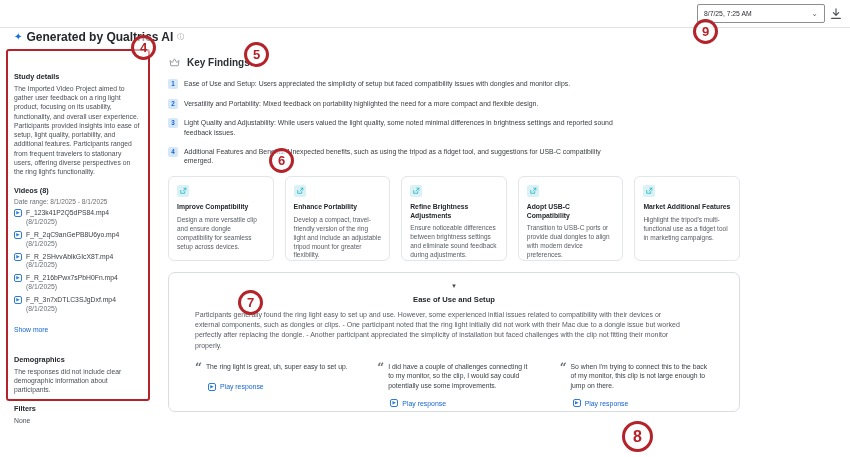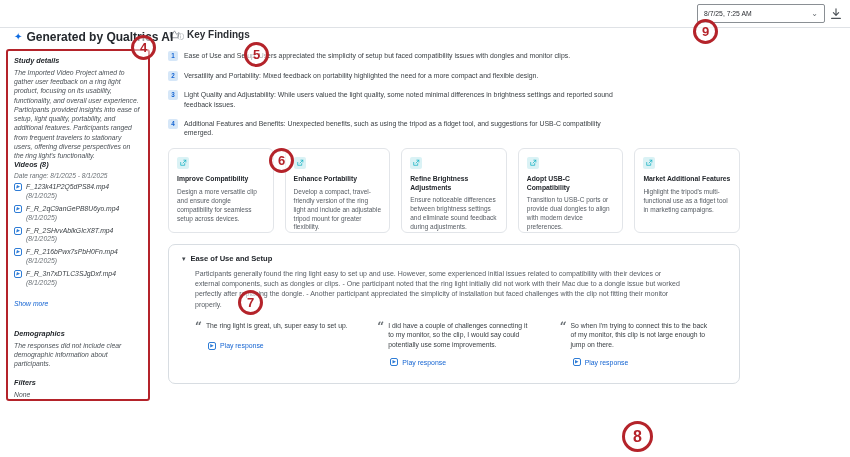--- a/index.html
+++ b/index.html
@@ -18,39 +18,39 @@
     padding:0 6px; font-size:6.8px; color:#2b2e33; cursor:pointer; }
   .date-select .chev { color:#6a7075; font-size:8px; line-height:1; }
   .dl-icon { position:absolute; right:7px; top:7px; width:14px; height:14px; cursor:pointer; }
 
   
   .gen-row { position:absolute; left:14px; top:30px; display:flex; align-items:center; gap:4px; z-index:3;}
   .sparkle { color:#0f6be0; font-size:10px; line-height:1; }
   .gen-label { font-size:12px; font-weight:bold; color:#24282d; }
   .info-glyph { font-size:7px; color:#8a9096; }
 
-  .sidebar { position:absolute; left:14px; top:56px; width:126px; z-index:3;font-style:italic; }
+  .sidebar { position:absolute; left:14px; top:72px; width:126px; z-index:3; }
   .sb-h { font-size:7.3px; font-weight:bold; color:#24282d; margin-bottom:3px; }
   .sb-p { font-size:6.8px; line-height:1.36; color:#4b5157; }
   .sb-sub { font-size:6.6px; color:#6a7075; margin-bottom:3px; }
-  .videos-block { }
+  .videos-block { margin-top:10px; }
   .video-item { display:flex; gap:4px; margin:4px 0; font-size:6.8px; color:#3b4045; line-height:1.3;}
   .vid-icon { flex:0 0 auto; width:8px; height:8px; border:1px solid #2e7cd6; border-radius:2px;
     color:#2e7cd6; font-size:4.5px; line-height:6px; text-align:center; }
   .vid-date { color:#6a7075; }
   .link { color:#1464d2; cursor:pointer; }
   .show-more { font-size:6.8px; margin:6px 0 12px 0; display:inline-block; }
   .sb-block { margin-top:10px; }
 
   
   .ann-box { position:absolute; left:6px; top:49px; width:144px; height:352px;
     border:2.5px solid #b4232a; border-radius:3px; pointer-events:none; z-index:4; }
 
   
-  .main { position:absolute; left:168px; top:28px; width:572px; z-index:1; }
+  .main { position:absolute; left:168px; top:56px; width:572px; z-index:1; }
   .sec-head { display:flex; align-items:center; gap:6px; }
   .sec-title { font-size:10px; font-weight:bold; color:#2b2e33; }
   .sec-icon { width:13px; height:13px; flex:0 0 auto; }
 
   .findings { margin-top:10px; }
   .finding-row { display:flex; align-items:flex-start; gap:6px; margin-bottom:9.5px; }
   .f-badge { flex:0 0 auto; width:10px; height:10px; border-radius:2px; background:#d6e7f8;
     color:#1464d2; font-size:6.3px; font-weight:bold; text-align:center; line-height:10px; }
   .f-text { font-size:6.9px; color:#3b4045; line-height:1.4; max-width:430px; }
 
@@ -64,21 +64,21 @@
   .card-body { font-size:6.5px; color:#565c63; line-height:1.38; }
 
   .themes-head { margin-top:21px; display:flex; align-items:center; }
   .themes-left { display:flex; align-items:center; gap:6px; }
   .collapse-btn { margin-left:auto; border:1px solid #9cc3ee; border-radius:4px; background:#fff;
     color:#1464d2; font-size:6.9px; padding:3px 8px; cursor:pointer;
     font-family:"Liberation Sans", sans-serif; }
 
   .theme-card { margin-top:11px; border:1px solid #d8dde2; border-radius:7px; background:#fff;
     padding:9px 13px; height:140px; }
-  .theme-head { display:flex; align-items:center; gap:5px; cursor:pointer; }
+  .theme-head { display:flex; align-items:center; gap:5px; cursor:pointer;flex-direction:column; }
   .tri { font-size:7px; color:#44494f; }
   .theme-title { font-size:7.6px; font-weight:bold; color:#24282d; }
   .theme-summary { margin:6px 0 0 13px; font-size:7px; color:#565c63; line-height:1.45; width:492px; }
   .quotes { display:flex; gap:16px; margin:11px 0 0 13px; }
   .quote-col { flex:1 1 0; display:flex; flex-direction:column; }
   .quote-top { display:flex; gap:4px; }
   .qmark { font-family:"DejaVu Serif", serif; font-weight:bold; font-size:12px; line-height:1;
     color:#6a7075; flex:0 0 auto; }
   .quote-text { font-size:6.8px; color:#3b4045; line-height:1.4; max-width:142px; }
   .play-row { display:flex; align-items:center; gap:4px; margin:9px 0 0 13px; cursor:pointer; }

